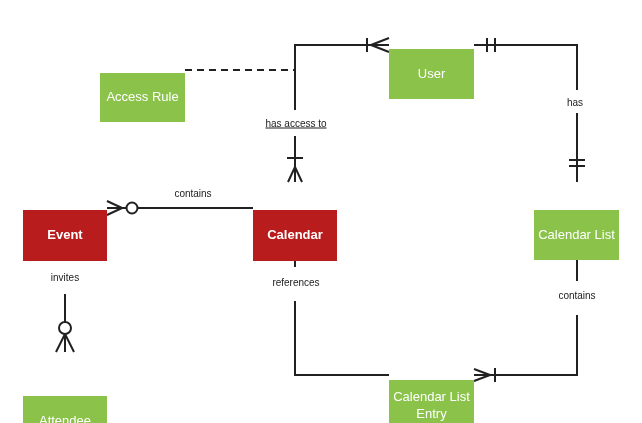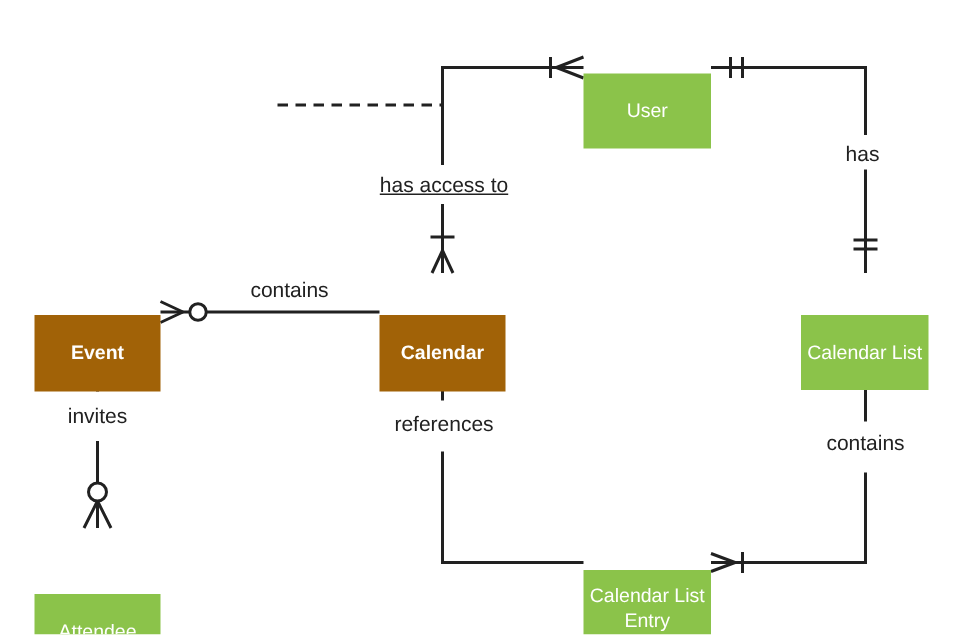--- a/index.html
+++ b/index.html
@@ -13,25 +13,25 @@
   #wires{position:absolute;left:0;top:0;width:642px;height:423px;}
   #wires path{stroke:#212121;stroke-width:2;fill:none;}
   #wires path.dashed{stroke-dasharray:7 5;}
   #wires circle{stroke:#212121;stroke-width:2;fill:#ffffff;}
   .entity{
     position:absolute;
     display:flex;align-items:center;justify-content:center;
     color:#ffffff;font-size:13px;line-height:1.3;text-align:center;
     padding:2px;box-sizing:border-box;margin-top:28px;
   }
-  .entity.orange{background:#a16207;font-weight:bold;}
+  .entity.orange{background:#b91c1c;font-weight:bold;}
   .entity.green{background:#8BC34A;font-weight:normal;}
   .edge-label{
     position:absolute;transform:translate(-50%,-50%);
-    font-size:14px;color:#212121;background:#ffffff;
+    font-size:10px;color:#212121;background:#ffffff;
     padding:0 3px;white-space:nowrap;
   }
   
   #ent-event{left:23px;top:182px;width:84px;height:51px;}
   #ent-calendar{left:253px;top:182px;width:84px;height:51px;}
   #ent-access-rule{left:100px;top:45px;width:85px;height:49px;}
   #ent-user{left:389px;top:21px;width:85px;height:50px;}
   #ent-calendar-list{left:534px;top:182px;width:85px;height:50px;}
   #ent-attendee{left:23px;top:368px;width:84px;height:51px;}
   #ent-calendar-list-entry{left:389px;top:352px;width:85px;height:51px;text-align:center;}
@@ -96,20 +96,21 @@
       <path d="M65,334 L56,352 M65,334 L74,352 M65,334 L65,352"></path>
     </g>
   </svg>
 
   <div id="ent-event" class="entity orange">Event</div>
 
   <div id="ent-calendar" class="entity orange">Calendar</div>
 
   <div id="ent-user" class="entity green">User</div>
 
+  <div id="ent-access-rule" class="entity green">Access Rule</div>
 
   <div id="ent-calendar-list" class="entity green">Calendar List</div>
 
   <div id="ent-attendee" class="entity green">Attendee</div>
 
   <div id="ent-calendar-list-entry" class="entity green">Calendar List Entry</div>
 
   <div id="lbl-contains-1" class="edge-label">contains</div>
 
   <div id="lbl-has-access-to" class="edge-label">has access to</div>

